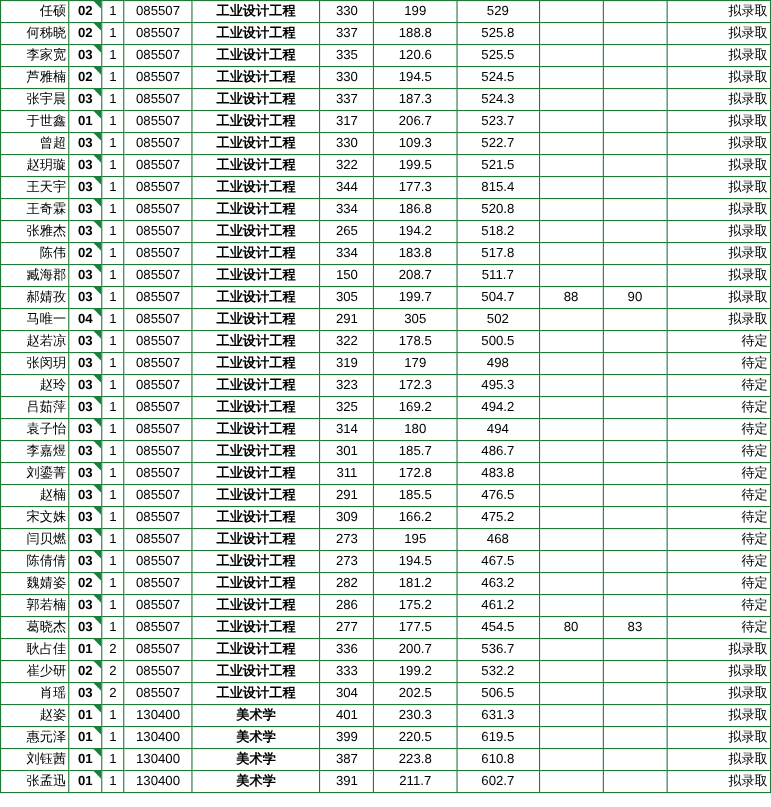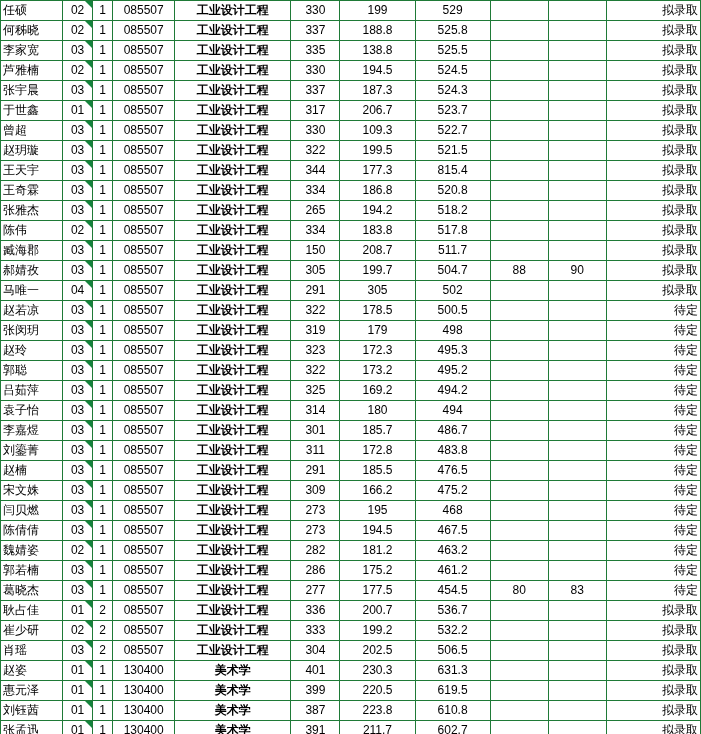--- a/index.html
+++ b/index.html
@@ -34,31 +34,32 @@
   col.c-b      { width: 20px; }
   col.c-code   { width: 62px; }
   col.c-major  { width: 116px; }
   col.c-s1     { width: 49px; }
   col.c-s2     { width: 75px; }
   col.c-total  { width: 75px; }
   col.c-x1     { width: 58px; }
   col.c-x2     { width: 58px; }
   col.c-status { width: 94px; }
 
-  td.name   { text-align: left; padding-left: 3px; }
+  td.name   { text-align: right; padding-left: 3px; }
   td.num    { text-align: center; }
   td.code   { text-align: center; position: relative; }
   td.major  { text-align: center; font-weight: bold; }
   td.score  { text-align: center; }
   td.status { text-align: right; padding-right: 4px; }
 
   
   td.mark {
     text-align: center;
     position: relative;
+    font-weight: bold;
   }
   td.mark .tri {
     position: absolute;
     top: 0;
     right: 0;
     width: 0;
     height: 0;
     border-top: 7px solid #14843c;
     border-left: 7px solid transparent;
   }
@@ -121,21 +122,21 @@
       <tr>
         <td class="name">李家宽</td>
         <td class="mark">
           <span class="tri"></span>
           <span class="val">03</span>
         </td>
         <td class="num">1</td>
         <td class="code">085507</td>
         <td class="major">工业设计工程</td>
         <td class="score">335</td>
-        <td class="score">138.8</td>
+        <td class="score">120.6</td>
         <td class="score">525.5</td>
         <td class="score"></td>
         <td class="score"></td>
         <td class="status">拟录取</td>
       </tr>
       <tr>
         <td class="name">芦雅楠</td>
         <td class="mark">
           <span class="tri"></span>
           <span class="val">02</span>
@@ -368,36 +369,20 @@
         <td class="code">085507</td>
         <td class="major">工业设计工程</td>
         <td class="score">323</td>
         <td class="score">172.3</td>
         <td class="score">495.3</td>
         <td class="score"></td>
         <td class="score"></td>
         <td class="status">待定</td>
       </tr>
       <tr>
-        <td class="name">郭聪</td>
-        <td class="mark">
-          <span class="tri"></span>
-          <span class="val">03</span>
-        </td>
-        <td class="num">1</td>
-        <td class="code">085507</td>
-        <td class="major">工业设计工程</td>
-        <td class="score">322</td>
-        <td class="score">173.2</td>
-        <td class="score">495.2</td>
-        <td class="score"></td>
-        <td class="score"></td>
-        <td class="status">待定</td>
-      </tr>
-      <tr>
         <td class="name">吕茹萍</td>
         <td class="mark">
           <span class="tri"></span>
           <span class="val">03</span>
         </td>
         <td class="num">1</td>
         <td class="code">085507</td>
         <td class="major">工业设计工程</td>
         <td class="score">325</td>
         <td class="score">169.2</td>

